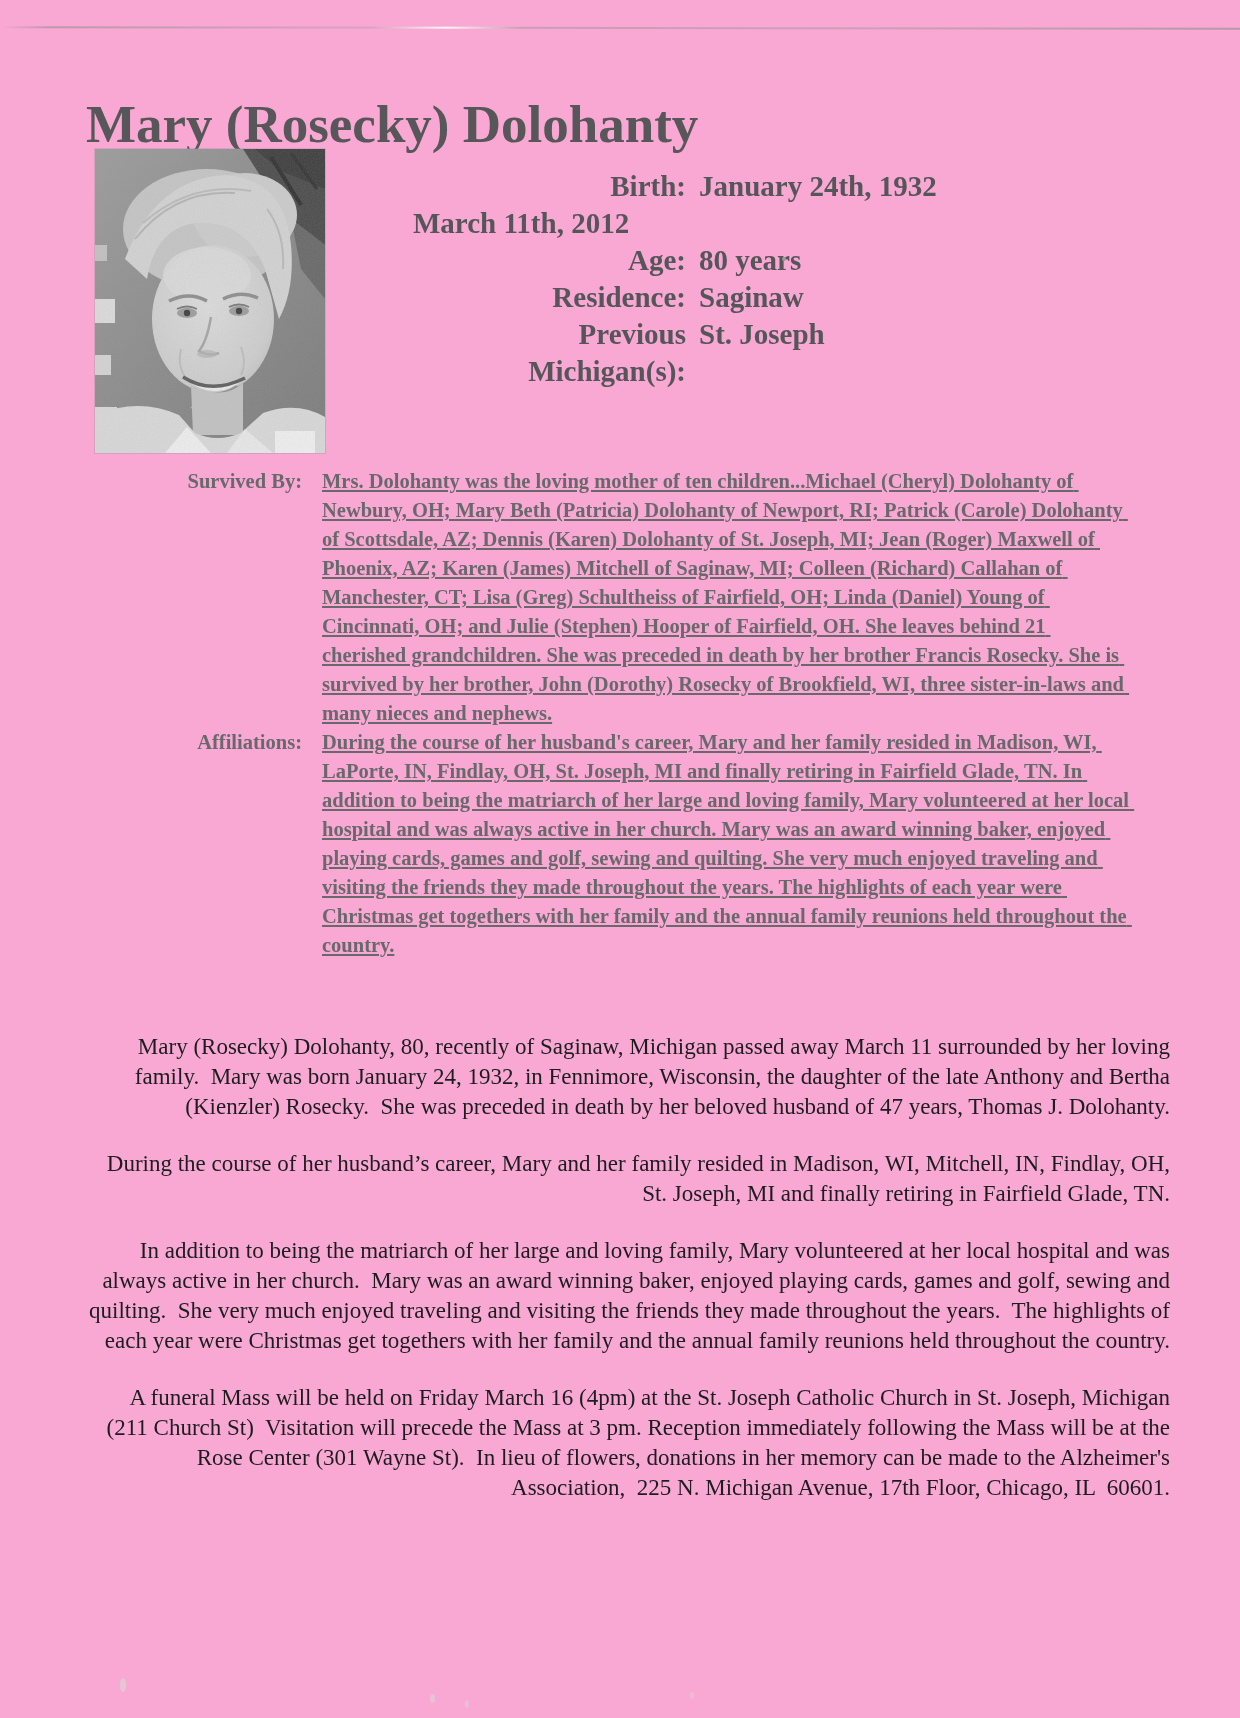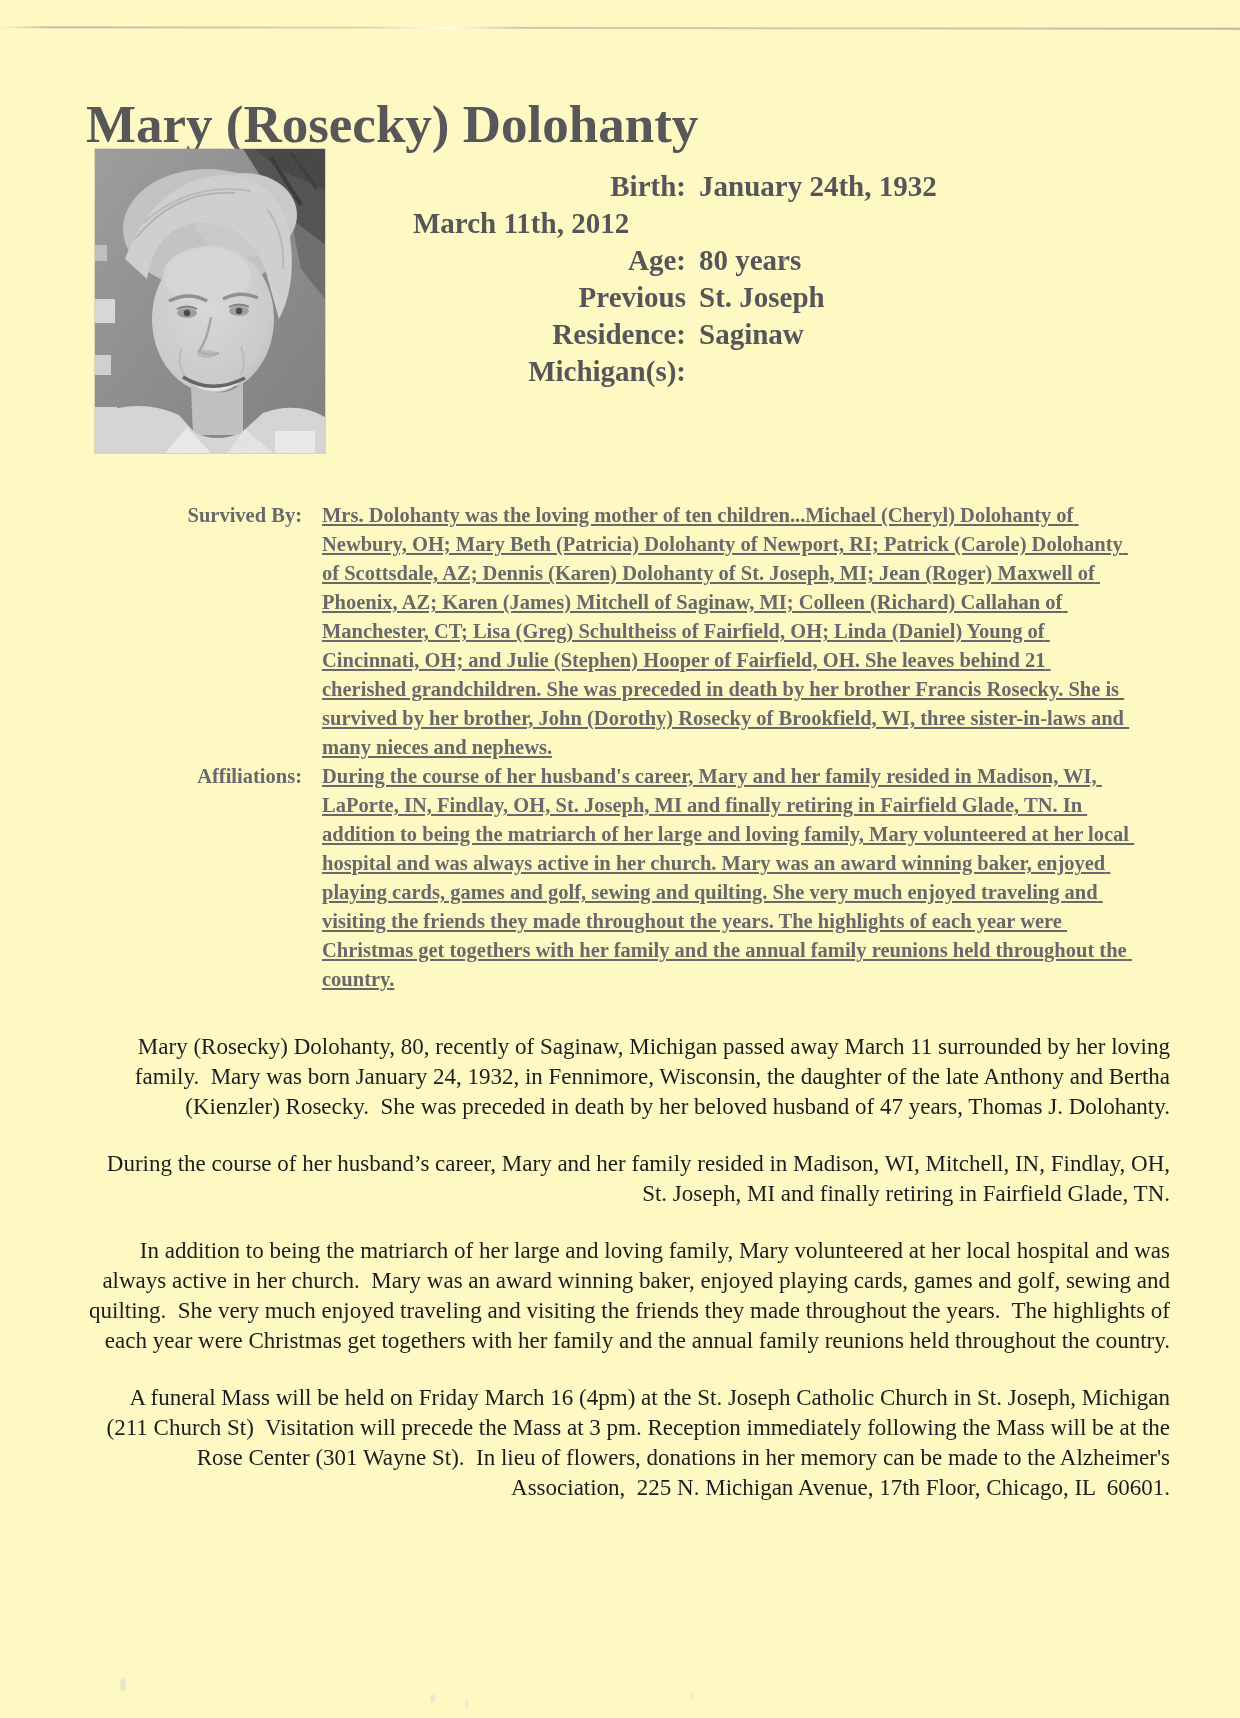--- a/index.html
+++ b/index.html
@@ -5,21 +5,21 @@
   * { margin: 0; padding: 0; box-sizing: border-box; }
   html, body { background: #ffffff; }
   body {
     font-family: "Liberation Serif", "DejaVu Serif", serif;
     width: 1240px; height: 1718px;
     position: relative;
     overflow: hidden;
   }
   .page {
     position: absolute; inset: 0;
-    background: #fef9c3;
+    background: #f9a8d4;
   }
   
   .scan-line {
     position: absolute; top: 27px; left: 0; width: 1240px; height: 2px;
     background: linear-gradient(to right,
       rgba(140,140,140,0) 0%, rgba(140,140,140,0.55) 4%,
       rgba(155,155,155,0.35) 30%, rgba(255,255,255,0.9) 36%,
       rgba(150,150,150,0.5) 42%, rgba(150,150,150,0.45) 70%,
       rgba(140,140,140,0.6) 100%);
     transform: rotate(0.08deg);
@@ -42,21 +42,21 @@
     font-size: 29px; line-height: 37px;
   }
   .info-row { display: flex; }
   .info-label { width: 286px; text-align: right; flex: none; }
   .info-value { padding-left: 13px; }
 
   .sections {
     position: absolute; left: 172px; top: 467px; width: 960px;
     display: grid; grid-template-columns: 130px 810px; column-gap: 20px;
     font-weight: bold; color: #69696c;
-    font-size: 20.5px; line-height: 29px; margin-top: 34px;
+    font-size: 20.5px; line-height: 29px;
   }
   .section-label { text-align: right; white-space: nowrap; }
   .section-text { white-space: pre-wrap; text-decoration: underline; }
 
   .body-copy {
     position: absolute; left: 85px; top: 1032px; width: 1085px;
     color: #1d1d1f; font-size: 23px; line-height: 30px;
   }
   .body-copy p { margin: 0 0 27px 0; white-space: pre-wrap; text-align: right; }
 
@@ -158,26 +158,26 @@
       <span class="info-value">January 24th, 1932</span>
     </div>
     <div class="info-row">
       <span class="info-value">March 11th, 2012</span>
     </div>
     <div class="info-row">
       <span class="info-label">Age:</span>
       <span class="info-value">80 years</span>
     </div>
     <div class="info-row">
+      <span class="info-label">Residence:</span>
+      <span class="info-value">Saginaw</span>
+    </div>
+    <div class="info-row">
       <span class="info-label">Previous</span>
       <span class="info-value">St. Joseph</span>
-    </div>
-    <div class="info-row">
-      <span class="info-label">Residence:</span>
-      <span class="info-value">Saginaw</span>
     </div>
     <div class="info-row">
       <span class="info-label">Michigan(s):</span>
       <span class="info-value"></span>
     </div>
   </div>
 
   <div class="sections">
     <div class="section-label">Survived By:</div>
     <div class="section-text">Mrs. Dolohanty was the loving mother of ten children...Michael (Cheryl) Dolohanty of Newbury, OH; Mary Beth (Patricia) Dolohanty of Newport, RI; Patrick (Carole) Dolohanty of Scottsdale, AZ; Dennis (Karen) Dolohanty of St. Joseph, MI; Jean (Roger) Maxwell of Phoenix, AZ; Karen (James) Mitchell of Saginaw, MI; Colleen (Richard) Callahan of Manchester, CT; Lisa (Greg) Schultheiss of Fairfield, OH; Linda (Daniel) Young of Cincinnati, OH; and Julie (Stephen) Hooper of Fairfield, OH. She leaves behind 21 cherished grandchildren. She was preceded in death by her brother Francis Rosecky. She is survived by her brother, John (Dorothy) Rosecky of Brookfield, WI, three sister-in-laws and many nieces and nephews.</div>

